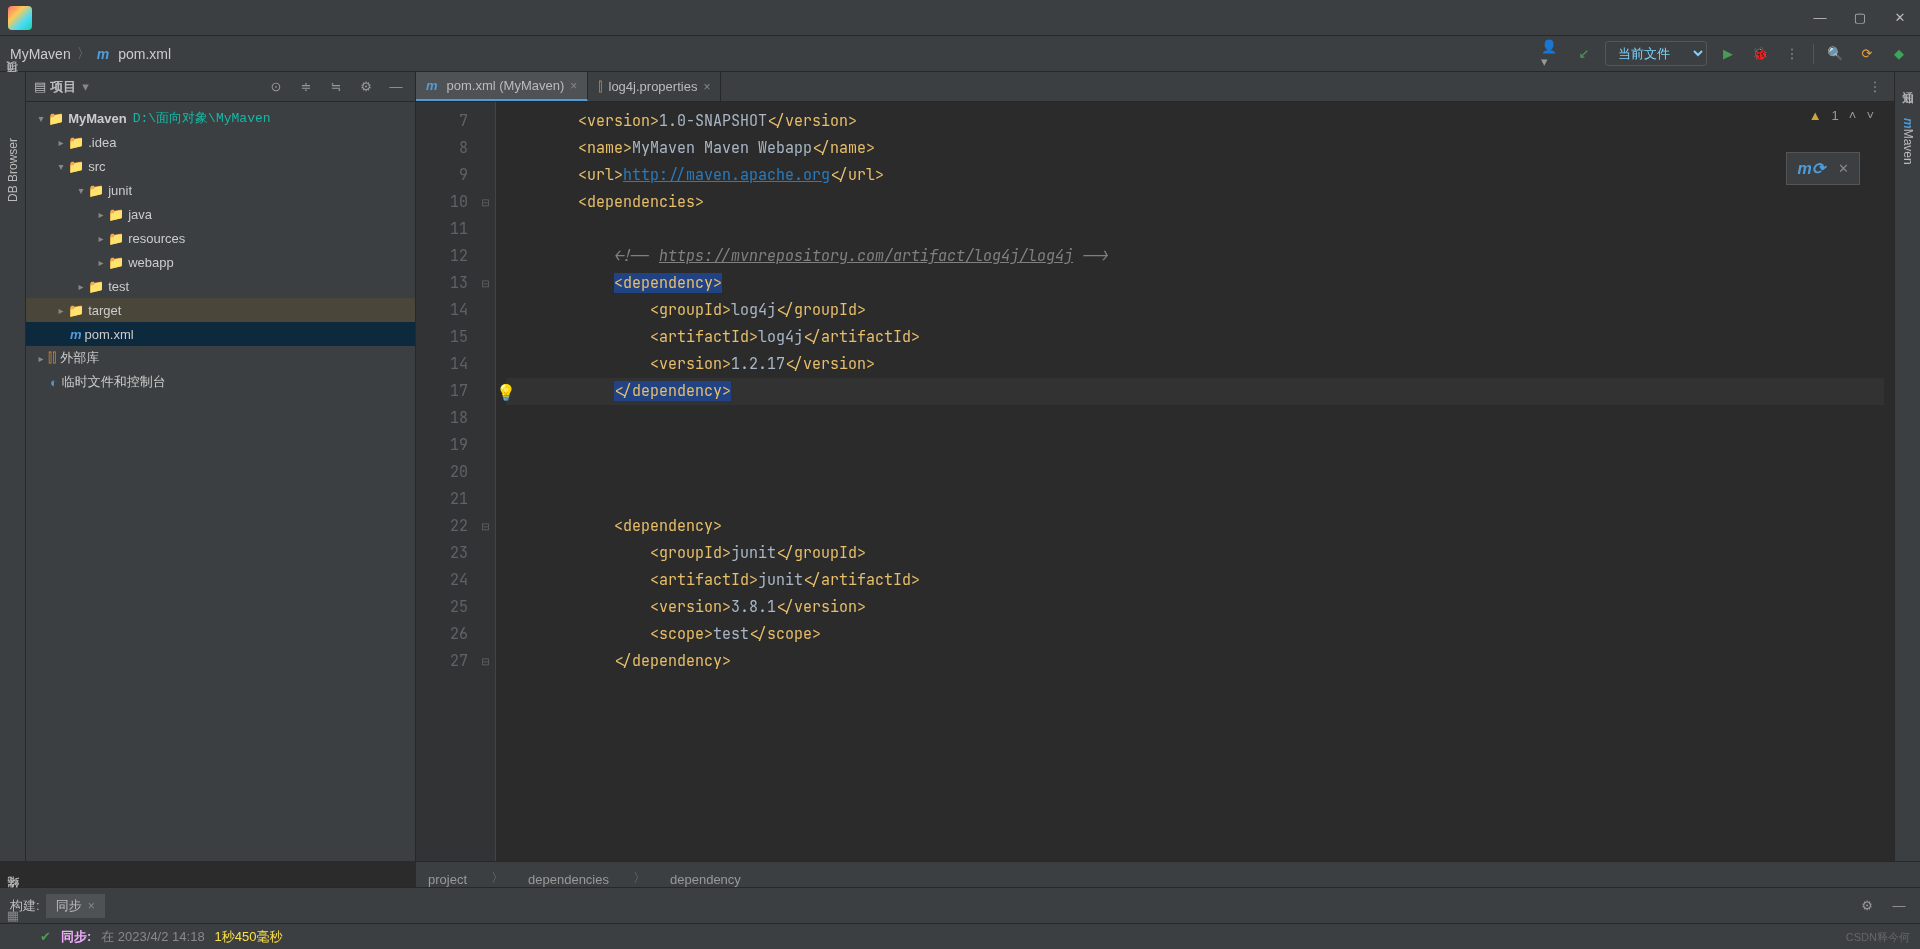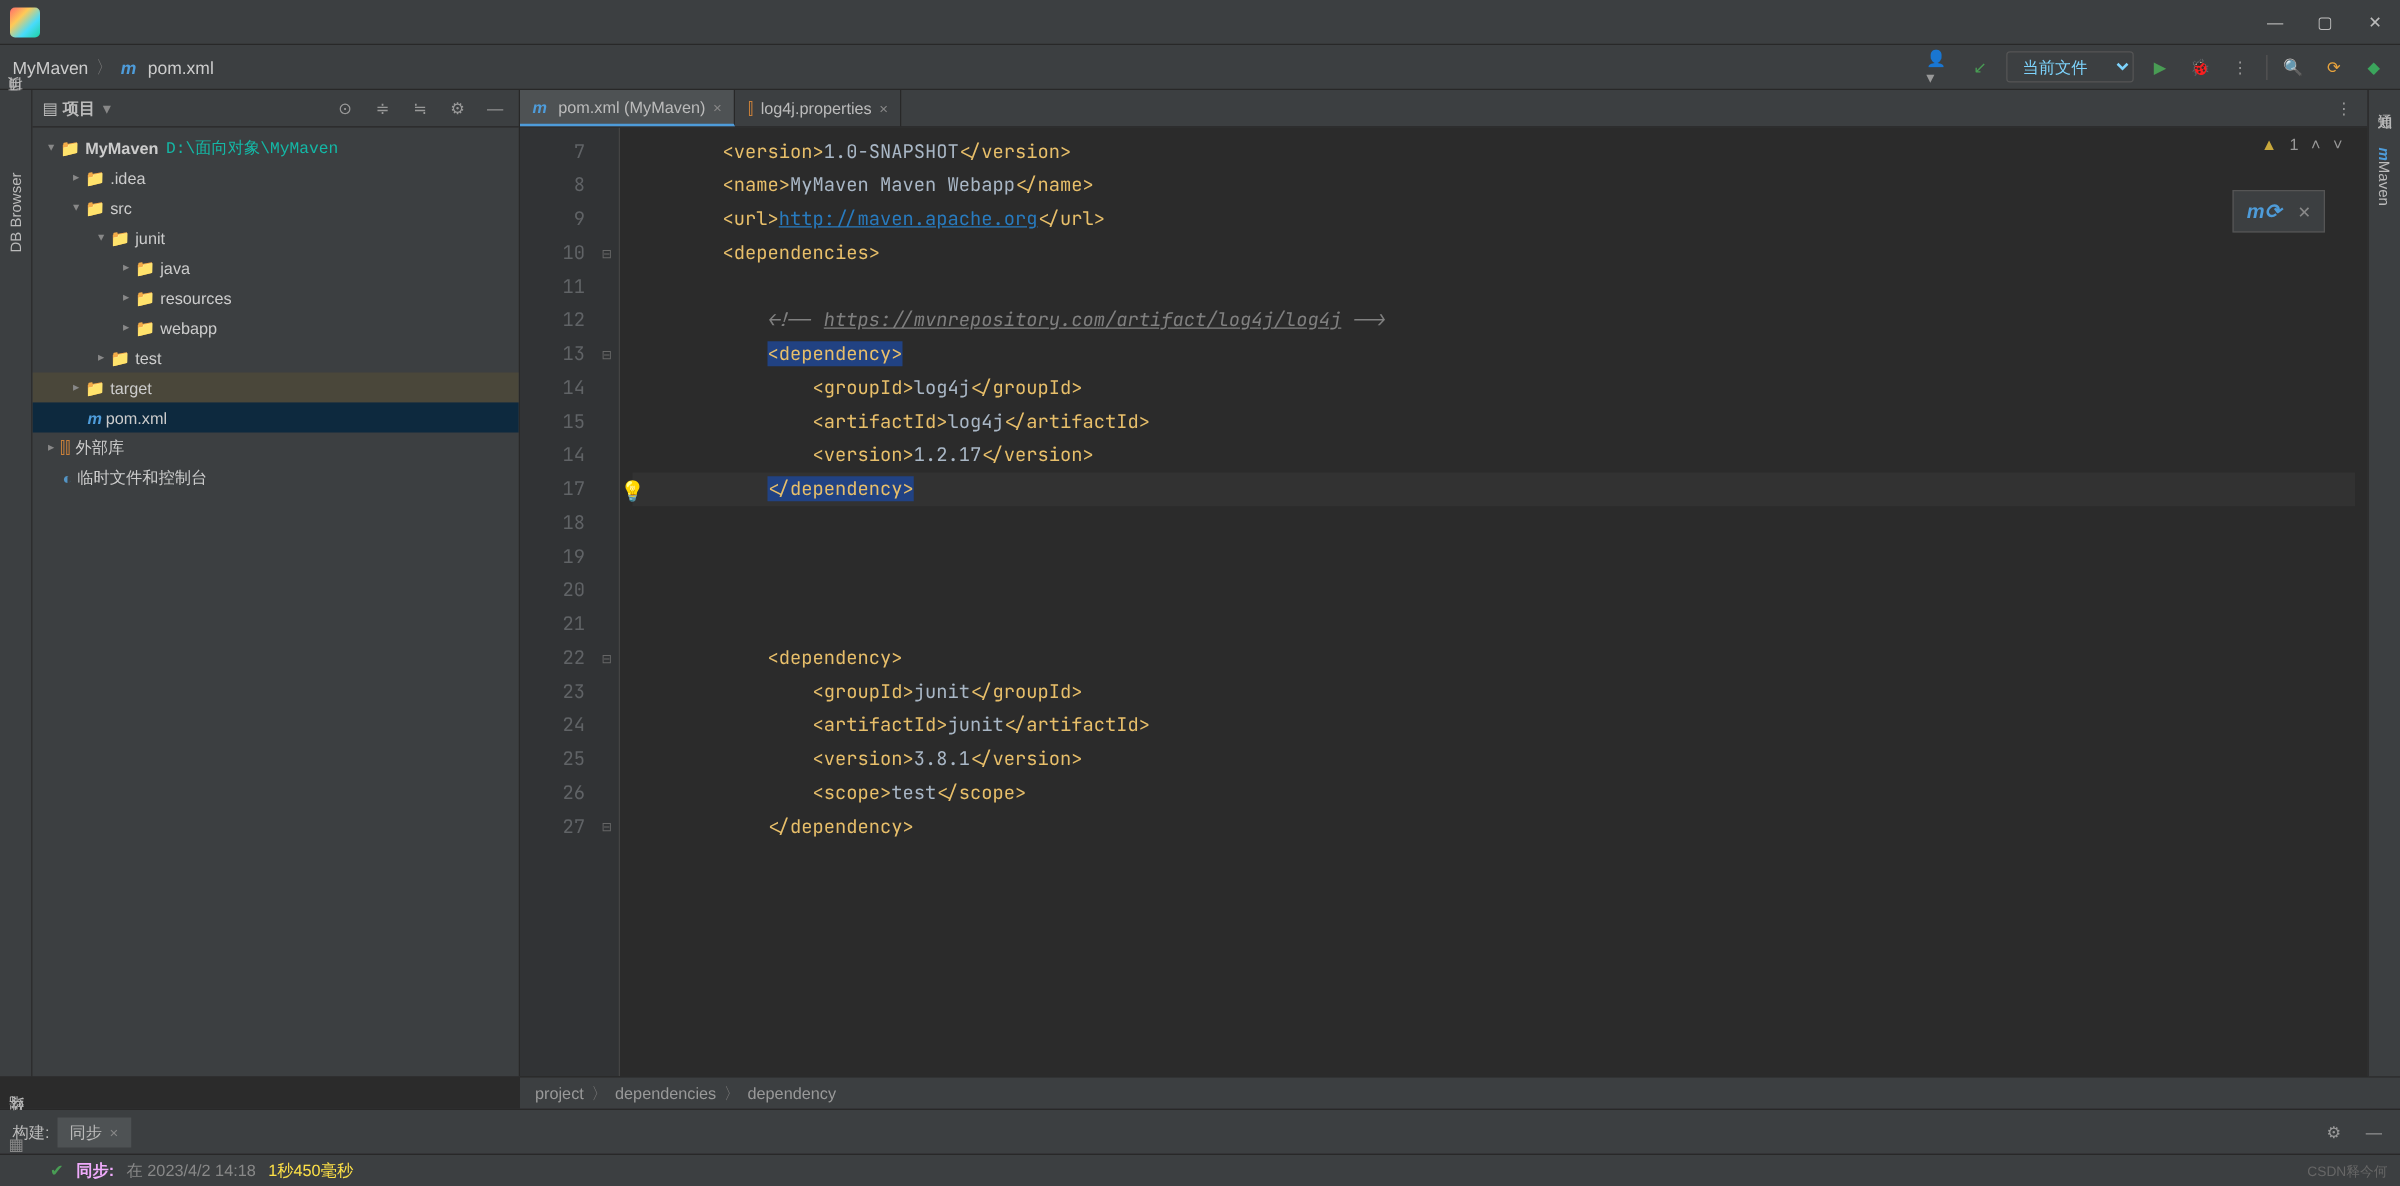--- a/index.html
+++ b/index.html
@@ -55,21 +55,21 @@
 .tag { color: #e8bf6a; }
 .text { color: #a9b7c6; }
 .link { color: #287bbf; text-decoration: underline; }
 .comment { color: #808080; font-style: italic; }
 .hl-tag { background: #214283; }
 .bulb { position: absolute; left: 80px; top: calc(6px + 27px * 10 + 5px); color: #f0a732; font-size: 16px; }
 .editor-overlay { position: absolute; top: 6px; right: 20px; display: flex; gap: 10px; align-items: center; color: #999; }
 .warn-ico { color: #c9a83c; }
 .maven-float { position: absolute; top: 50px; right: 34px; background: #3c3f41; border: 1px solid #555; padding: 6px 10px; display: flex; gap: 10px; align-items: center; }
 .right-gutter { width: 26px; background: #3c3f41; border-left: 1px solid #282828; display: flex; flex-direction: column; align-items: center; padding-top: 6px; gap: 8px; }
-.breadcrumb-bar { height: 26px; background: #3c3f41; border-top: 1px solid #282828; display: flex; align-items: center; padding: 0 12px; gap: 6px; color: #999; margin-left: 416px; }
+.breadcrumb-bar { height: 26px; background: #3c3f41; border-top: 1px solid #282828; display: flex; align-items: flex-end; padding: 0 12px; gap: 24px; color: #999; margin-left: 416px; }
 .build-panel { height: 36px; background: #3c3f41; border-top: 1px solid #282828; display: flex; align-items: center; padding: 0 10px; }
 .build-tab { padding: 3px 10px; background: #4e5254; margin-left: 6px; display: flex; align-items: center; gap: 6px; }
 .status-line { height: 26px; background: #3c3f41; border-top: 1px solid #282828; display: flex; align-items: center; padding: 0 40px; gap: 10px; color: #888; }
 .check-ico { color: #499c54; }
 .left-bottom { position: absolute; left: 0; bottom: 26px; width: 26px; display: flex; flex-direction: column; align-items: center; gap: 6px; }
 .watermark { position: absolute; right: 10px; bottom: 4px; color: #666; font-size: 11px; margin-left: 22px; }
 </style>
 </head>
 <body>
 

